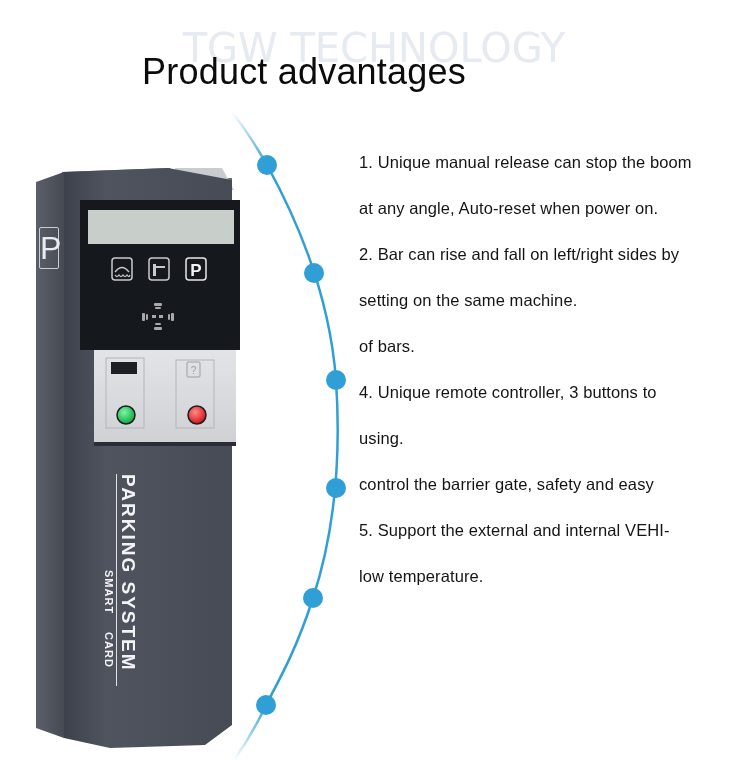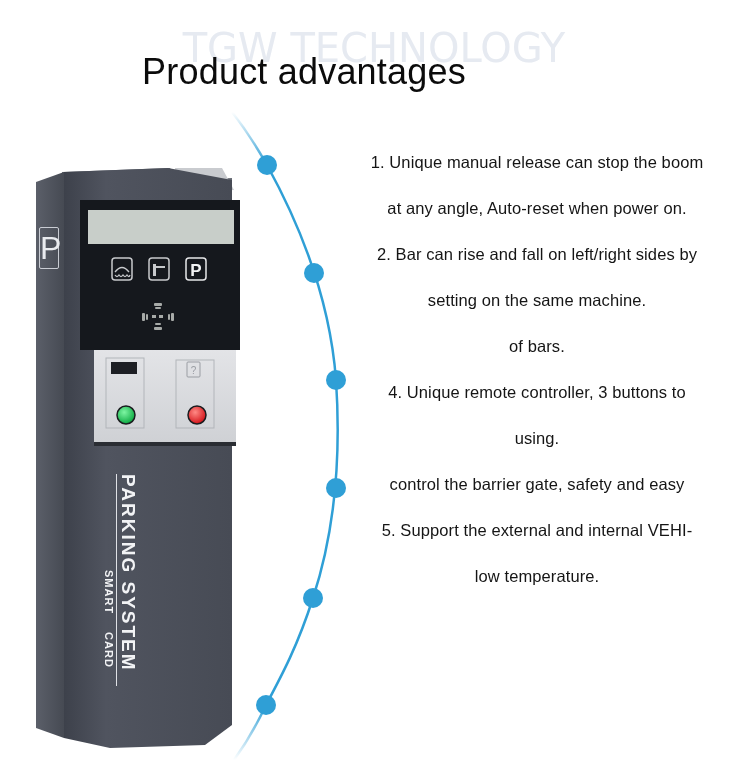--- a/index.html
+++ b/index.html
@@ -8,21 +8,21 @@
       position: absolute; left: 0; width: 748px; top: 28px; text-align: center;
       font-size: 40px; letter-spacing: 0px; color: #e6eaf1; font-weight: 400; line-height: 40px;
       font-family: "DejaVu Sans", sans-serif;
     }
     .title {
       position: absolute; left: 0; width: 608px; top: 50px; text-align: center;
       font-size: 36px; color: #0b0b0b; font-weight: 400; line-height: 44px;
       font-family: Liberation Sans, sans-serif; letter-spacing: 0.2px;
     }
     .arc { position: absolute; left: 0; top: 0; width: 748px; height: 768px; }
-    .features { position: absolute; left: 342px; top: 148px; width: 390px; text-align: center; }
+    .features { position: absolute; left: 359px; top: 148px; width: 390px; }
     .feature-line {
       font-size: 16.5px; color: #151515; height: 46px; line-height: 28px; white-space: nowrap;
       font-family: "Liberation Sans", sans-serif; font-weight: 400; letter-spacing: 0.1px;
     }
     
     .machine { position: absolute; left: 0; top: 0; width: 748px; height: 768px; }
     .p-sign {
       position: absolute; left: 39px; top: 227px; width: 18px; height: 40px;
       border: 1.5px solid #c9ccd3; border-radius: 2px; color: #e9ebef;
       font-size: 32px; line-height: 40px; text-align: center; font-weight: 400;

